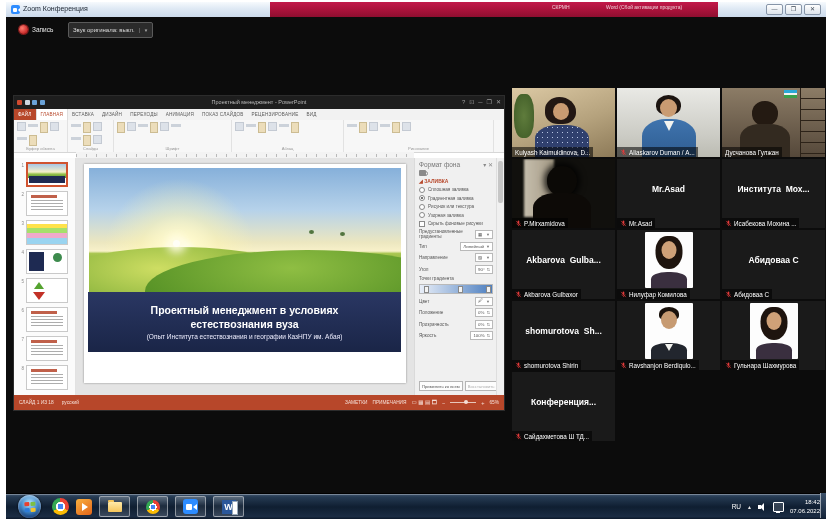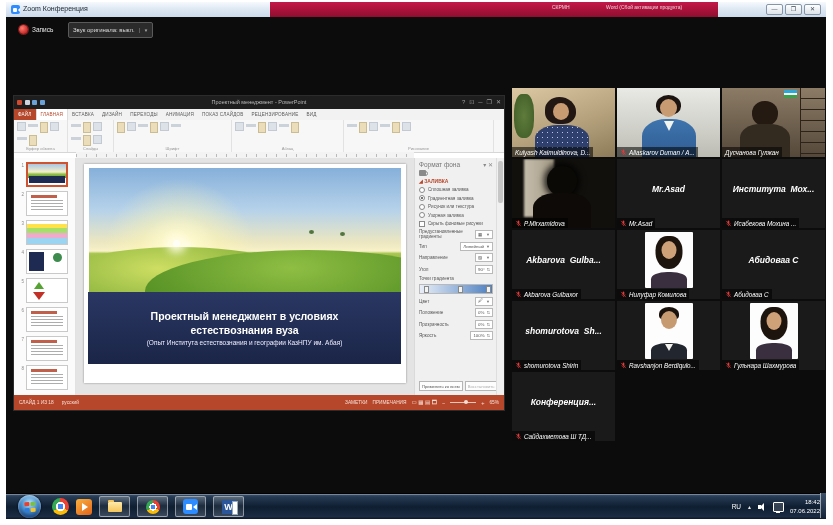--- a/index.html
+++ b/index.html
@@ -87,21 +87,21 @@
     background:
       radial-gradient(circle at 29% 70%, #fffef4 0 3%, rgba(255,250,205,.95) 8%, rgba(255,246,180,.5) 17%, rgba(255,246,180,0) 32%),
       linear-gradient(180deg,#86b0da 0%,#b6d2ea 34%,#ece7c0 60%,#f8f1ca 67%,#a9c651 69%,#6ba531 86%,#4e8b25 100%);}
   .pic .hillL{position:absolute;left:-14%;bottom:-26%;width:86%;height:62%;border-radius:50%;
     background:radial-gradient(ellipse at 42% 28%,#cede63,#7cab35 62%,#5e9628);}
   .pic .hillR{position:absolute;right:-22%;bottom:-32%;width:104%;height:66%;border-radius:50%;
     background:radial-gradient(ellipse at 45% 22%,#8fbe43,#4f8c22 72%);}
   .pic .sun{position:absolute;left:27%;top:58%;width:7px;height:7px;border-radius:50%;background:#fffef6;
     box-shadow:0 0 9px 6px rgba(255,252,225,.95);}
   .pic .tree{position:absolute;width:5px;height:4px;border-radius:50%;background:#2f5a1c;opacity:.8;}
-  .band{position:absolute;left:4px;right:5px;top:128px;height:72px;background:linear-gradient(180deg,#2a3763,#1a2547);
+  .band{position:absolute;left:4px;right:5px;top:128px;height:60px;background:linear-gradient(180deg,#2a3763,#1a2547);
     display:flex;flex-direction:column;justify-content:center;text-align:center;color:#fff;}
   .band .l1{font-size:10.5px;font-weight:bold;line-height:1.25;}
   .band .l3{font-size:6.5px;margin-top:2px;color:#eef;}
 
   .fpanel{position:absolute;right:7px;top:0;width:83px;bottom:0;background:#f0f0f0;border-left:1px solid #dadada;
     font-size:4.6px;color:#555;padding:3px 4px;box-sizing:border-box;overflow:hidden;}
   .fp-head{display:flex;justify-content:space-between;align-items:center;}
   .fp-title{font-size:6.5px;color:#777;}
   .fp-x{color:#888;font-size:6px;}
   .bucket{width:7px;height:6px;background:#8a8a8a;border-radius:1px;margin:2px 0;position:relative;}
@@ -125,21 +125,21 @@
 
   .ppt-status{position:absolute;bottom:0;left:0;right:0;height:15px;background:#b7472a;color:#f4ded6;font-size:4.8px;
     display:flex;align-items:center;padding:0 5px;gap:8px;box-sizing:border-box;}
   .ps-right{margin-left:auto;display:flex;align-items:center;gap:5px;}
   .ps-ic{font-size:5.5px;color:#f4ded6;}
   .ps-track{width:26px;height:1px;background:#e8c6ba;position:relative;}
   .ps-track::after{content:"";position:absolute;left:55%;top:-2px;width:4px;height:4px;background:#f4ded6;border-radius:50%;}
 
   
   .pgrid{position:absolute;left:506px;top:71px;display:grid;grid-template-columns:repeat(3,103px);grid-auto-rows:69px;gap:2px;}
-  .tile{position:relative;background:#1a1a1a;overflow:hidden;font-style:italic;}
+  .tile{position:relative;background:#1a1a1a;overflow:hidden;}
   .tile.active{outline:2px solid #bccf35;outline-offset:-2px;z-index:2;}
   .cname{position:absolute;left:0;right:0;top:25px;text-align:center;color:#fff;font-weight:bold;font-size:8.5px;white-space:pre;}
   .plabel{position:absolute;left:0;bottom:0;max-width:100%;display:flex;align-items:center;gap:2px;
     background:rgba(0,0,0,.55);padding:1.5px 3px;color:#fff;font-size:6.3px;white-space:nowrap;box-sizing:border-box;overflow:hidden;}
   .mic{width:7px;height:7px;flex:none;}
   .scene{position:absolute;inset:0;}
   .scene i{position:absolute;display:block;}
   .v-office .scene{background:linear-gradient(160deg,#dcc9a4 0%,#b5a27d 55%,#8d7a58 100%);}
   .v-office .e1{left:2px;top:6px;width:20px;height:44px;background:radial-gradient(ellipse,#5f7c3c,#3e5a26);border-radius:40%;}
   .v-office .e2{left:33px;top:9px;width:31px;height:27px;background:#221713;border-radius:46% 54% 42% 42%;}

